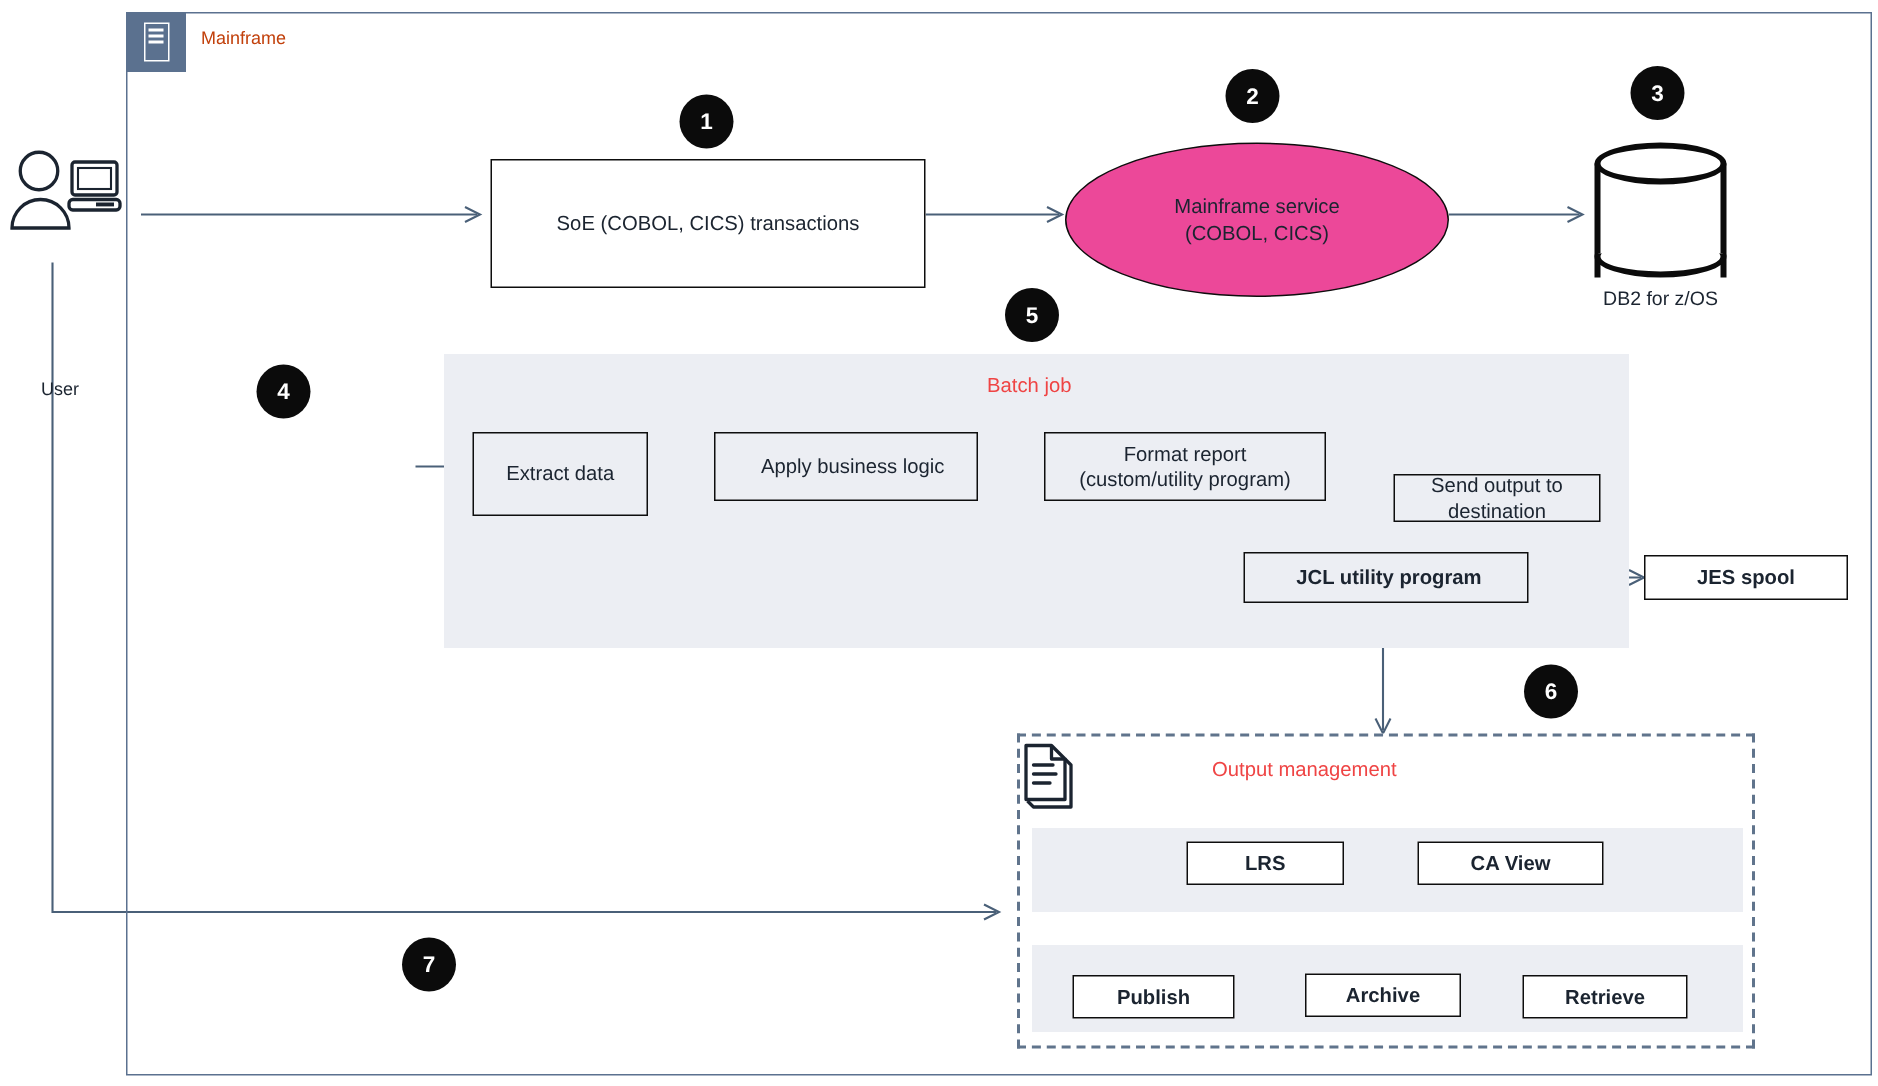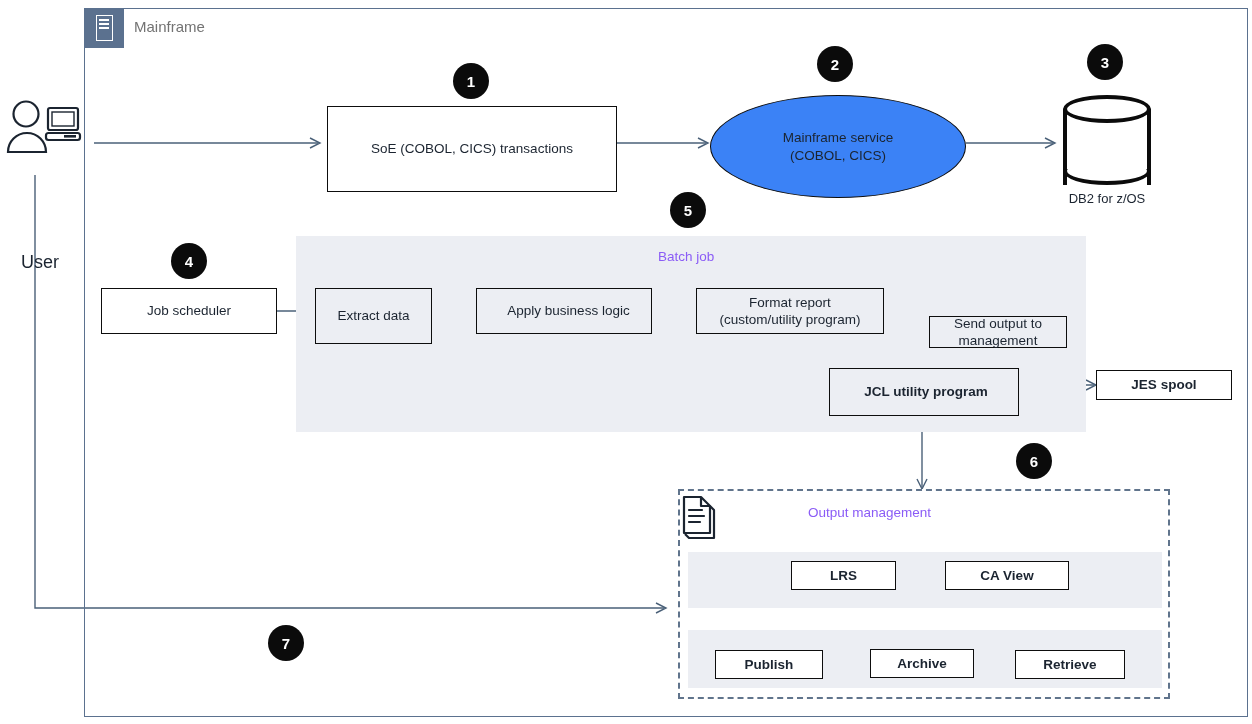--- a/index.html
+++ b/index.html
@@ -31,22 +31,22 @@
     background: transparent;
   }
   #mainframe-header-bar {
     left: 84px; top: 8px;
     width: 40px; height: 40px;
     background: #5b718f;
     display: flex; align-items: center; justify-content: center;
   }
   #mainframe-header-label {
     left: 134px; top: 18px;
-    font-size: 15px;
-    color: #737373;
+    font-size: 12px;
+    color: #c2410c;
     white-space: nowrap;
   }
   .server-glyph {
     width: 17px; height: 26px;
     border: 1.6px solid #ffffff;
     display: flex; flex-direction: column;
     justify-content: flex-start; align-items: center;
     padding-top: 3px;
     box-sizing: border-box;
   }
@@ -65,32 +65,32 @@
     text-align: center;
     font-size: 13.5px;
     line-height: 1.28;
     padding: 2px 6px;
   }
   .node-box.on-panel { background: #eceef3; }
   .node-box.bold { font-weight: bold; }
   .ellipse-node {
     border: 1px solid #0d0d0d;
     border-radius: 50%;
-    background: #3b82f6;
+    background: #ec4899;
     display: flex; align-items: center; justify-content: center;
     text-align: center;
     font-size: 13.5px;
     line-height: 1.3;
   }
   .panel {
     background: #eceef3;
   }
   .panel-title {
     font-size: 13.5px;
-    color: #8b5cf6;
+    color: #ef4444;
     white-space: nowrap;
   }
   .badge {
     width: 36px; height: 36px;
     border-radius: 50%;
     background: #0b0b0b;
     color: #ffffff;
     font-size: 15px;
     font-weight: bold;
     display: flex; align-items: center; justify-content: center;
@@ -140,21 +140,21 @@
     font-size: 13px;
     white-space: nowrap;
   }
 
   
   .user-label {
     position: absolute;
     left: 4px; top: 152px;
     width: 60px;
     text-align: center;
-    font-size: 18px;
+    font-size: 12px;
   }
 
   svg { display: block; overflow: visible; }
   .conn { stroke: #4a6078; stroke-width: 1.4px; fill: none; }
   .conn-head { stroke: #4a6078; stroke-width: 1.4px; fill: none; }
 </style>
 </head>
 <body>
 
 <div class="canvas">
@@ -237,41 +237,40 @@
   <div class="cylinder" style="left:1063px;top:95px;width:88px;height:96px;">
     <div class="cyl-body"></div>
     <div class="cyl-bottom"></div>
     <div class="cyl-top"></div>
     <div class="db-label">DB2 for z/OS</div>
   </div>
 
   <div class="abs panel" style="left:296px;top:236px;width:790px;height:196px;"></div>
   <div class="abs panel-title" style="left:658px;top:249px;">Batch job</div>
 
-  <div class="abs node-box" style="left:101px;top:288px;width:176px;height:46px;">Job scheduler</div>
 
   <div class="abs node-box on-panel" style="left:315px;top:288px;width:117px;height:56px;">Extract data</div>
 
   <div class="abs node-box on-panel" style="left:476px;top:288px;width:176px;height:46px;padding-left:15px;">Apply business logic</div>
 
   <div class="abs node-box on-panel" style="left:696px;top:288px;width:188px;height:46px;">
     <span>
       <span>Format report</span><br>
       <span>(custom/utility  program)</span>
     </span>
   </div>
 
   <div class="abs node-box on-panel" style="left:929px;top:287px;width:138px;height:32px;margin-top:29px;">
     <span>
       <span>Send output to</span><br>
-      <span>management</span>
+      <span>destination</span>
     </span>
   </div>
 
-  <div class="abs node-box on-panel bold" style="left:829px;top:368px;width:190px;height:48px;padding-left:10px;">JCL utility  program</div>
+  <div class="abs node-box on-panel bold" style="left:829px;top:368px;width:190px;height:34px;padding-left:10px;">JCL utility  program</div>
 
   <div class="abs node-box bold" style="left:1096px;top:370px;width:136px;height:30px;">JES spool</div>
 
   <div class="abs dashed-box" style="left:678px;top:489px;width:492px;height:210px;"></div>
 
   <div class="abs" style="left:676px;top:492px;width:46px;height:50px;">
     <svg width="46" height="50" viewBox="0 0 46 50">
       <path d="M 8 5 L 25 5 L 34 14 L 34 41 L 8 41 Z" fill="#ffffff" stroke="#1b2430" stroke-width="2.2" stroke-linejoin="round"></path>
       <path d="M 25 5 L 25 14 L 34 14" fill="none" stroke="#1b2430" stroke-width="2.2" stroke-linejoin="round"></path>
       <path d="M 13 18 L 26 18 M 13 24 L 28 24 M 13 30 L 24 30" stroke="#1b2430" stroke-width="2.2" stroke-linecap="round"></path>

